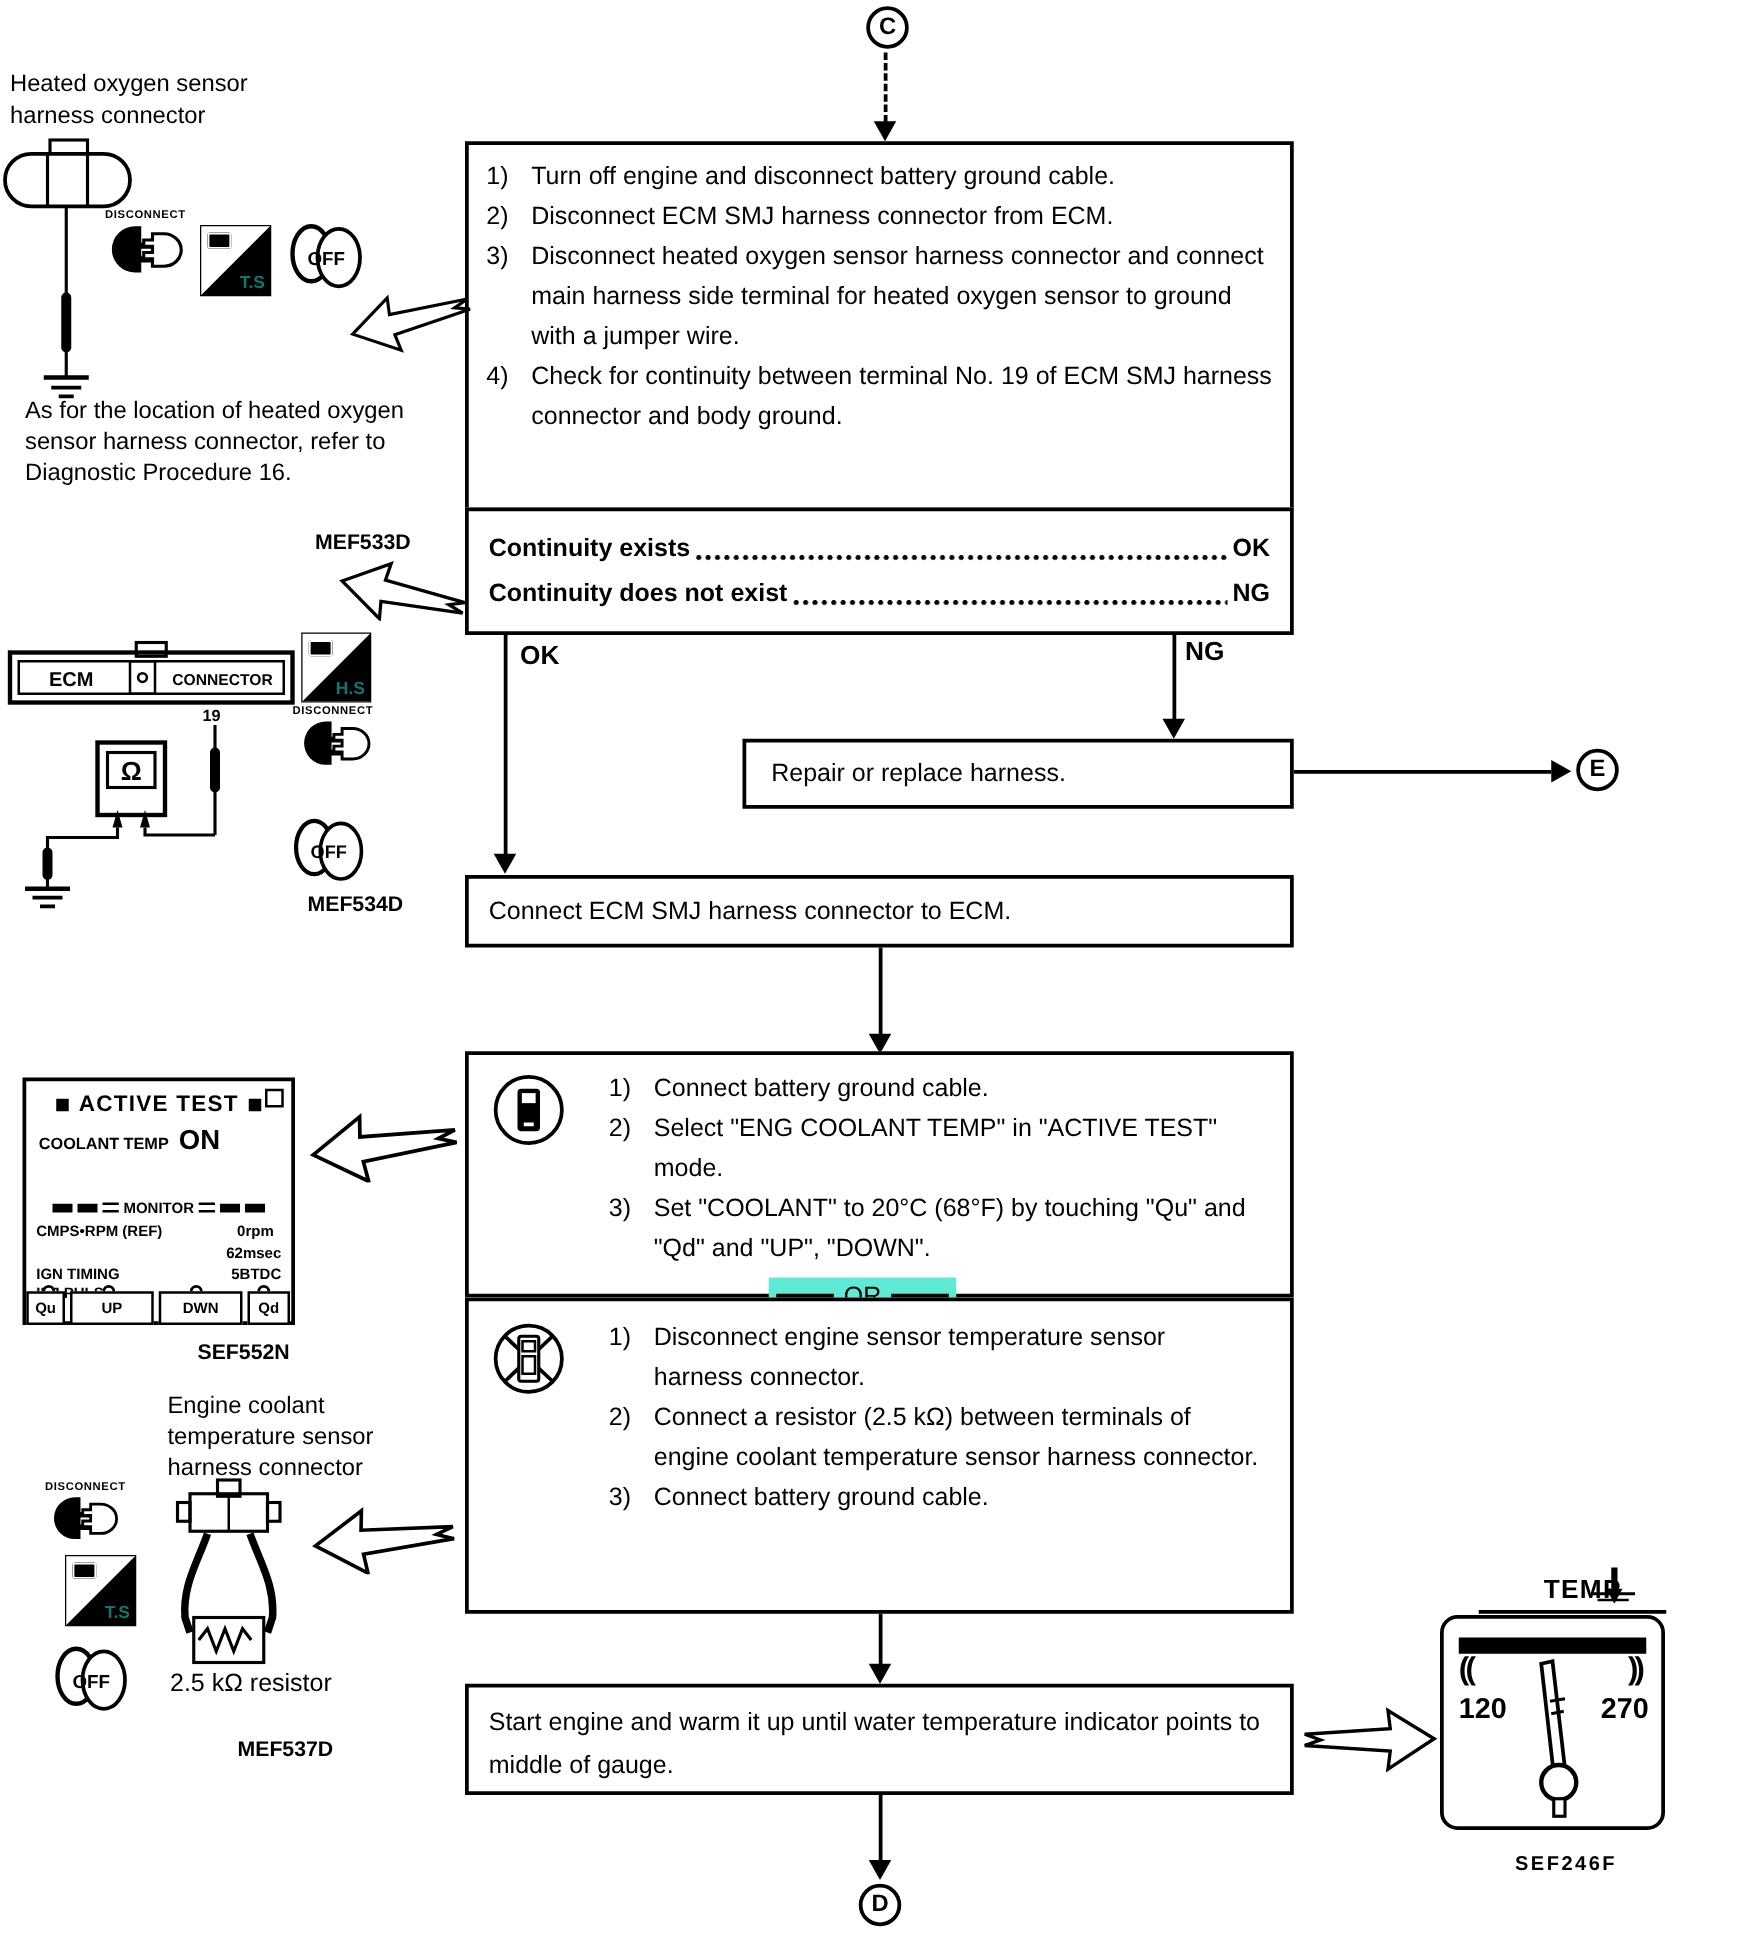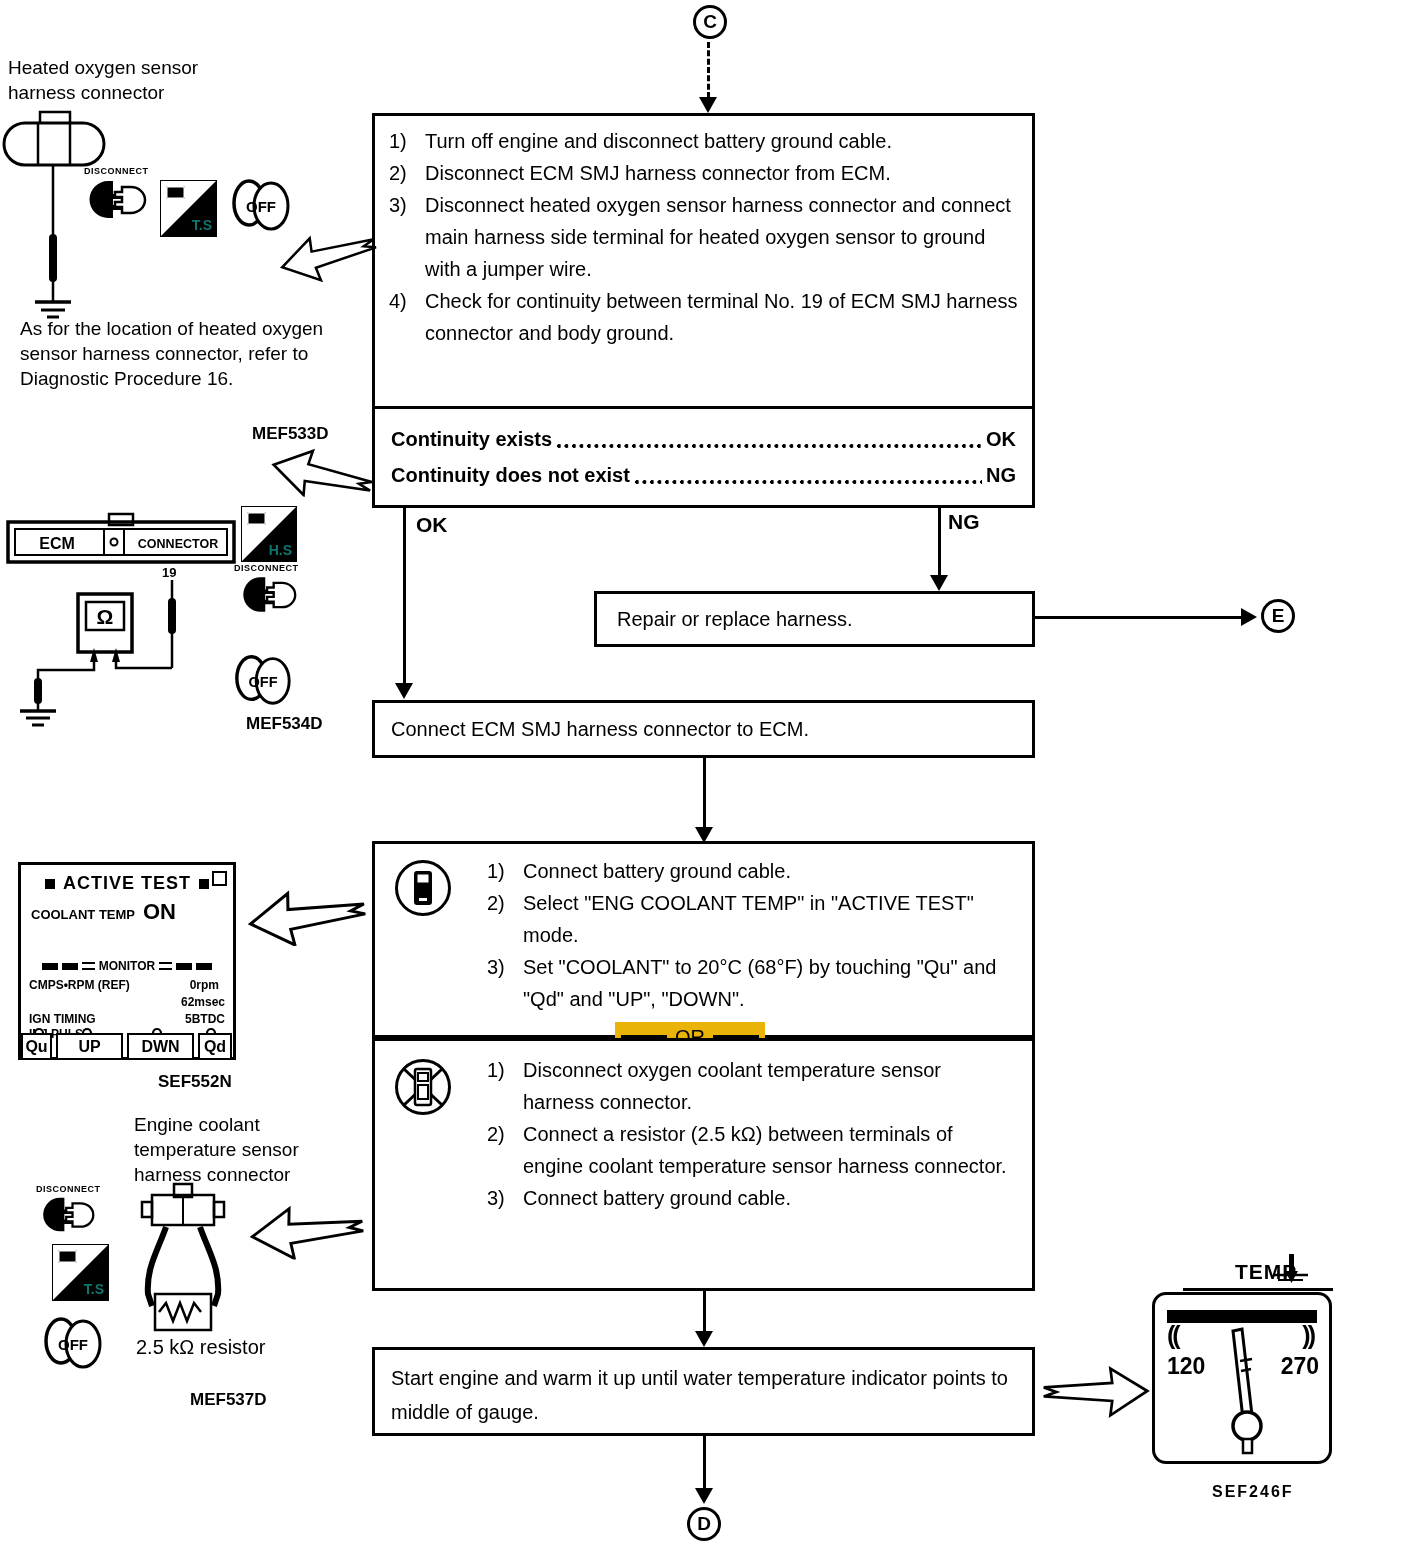--- a/index.html
+++ b/index.html
@@ -26,31 +26,31 @@
           background-image:radial-gradient(circle at 3px 5px,#000 1.8px,transparent 2.2px);
           background-size:7.5px 9px;background-repeat:repeat-x;}
   .branchlbl{position:absolute;font-size:21px;font-weight:700;}
   .tri{position:absolute;width:57px;height:57px;background:#fff;border:1.5px solid #000;box-sizing:border-box;}
   .tri .blackpart{position:absolute;left:0;top:0;right:0;bottom:0;background:#000;
                   clip-path:polygon(100% 0,100% 100%,0 100%);}
   .tri .trilbl{position:absolute;right:4px;bottom:3px;color:#0f766e;font-weight:700;font-size:14px;}
   .tri .tool{position:absolute;left:5px;top:5px;width:19px;height:13px;background:#000;border-radius:2px;
              box-shadow:0 0 0 1.5px #fff inset;}
   .dlabel{position:absolute;font-size:9px;font-weight:700;letter-spacing:.5px;}
-  .orlbl{position:absolute;display:flex;align-items:center;gap:8px;background:#eab308;
+  .orlbl{position:absolute;display:flex;align-items:center;gap:8px;background:#5eead4;
          padding:0 6px;font-size:20px;font-weight:400;height:30px;}
   .orbar{width:46px;height:4px;background:#000;}
   
   .screen{position:absolute;border:3px solid #000;background:#fff;box-sizing:border-box;overflow:visible;}
   .sq{display:inline-block;width:10px;height:10px;background:#000;}
   .eq{display:inline-block;width:13px;height:8px;border-top:2.5px solid #000;border-bottom:2.5px solid #000;box-sizing:border-box;}
   .mbar{display:inline-block;width:16px;height:7px;background:#000;}
   .srow{position:absolute;font-size:12px;font-weight:700;}
   .btn{position:absolute;border:2.5px solid #000;background:#fff;box-sizing:border-box;height:27px;
-       font-size:16px;font-weight:700;text-align:center;line-height:23px;margin-top:20px;}
+       font-size:12px;font-weight:700;text-align:center;line-height:23px;margin-top:20px;}
   .gauge{position:absolute;border:3px solid #000;border-radius:14px;background:#fff;box-sizing:border-box;}
 </style>
 </head>
 <body>
 
 <div class="canvas">
 
   <div class="circ" style="left:693px;top:5px;">
       <span>C</span>
     </div>
@@ -145,21 +145,21 @@
       <circle cx="30" cy="30" r="26.5" fill="none" stroke="#000" stroke-width="3"></circle>
       <line x1="11" y1="12" x2="49" y2="48" stroke="#000" stroke-width="3"></line>
       <line x1="49" y1="12" x2="11" y2="48" stroke="#000" stroke-width="3"></line>
       <rect x="22" y="12" width="16" height="36" rx="2" fill="#fff" stroke="#000" stroke-width="2.5"></rect>
       <rect x="25" y="16" width="10" height="8" fill="none" stroke="#000" stroke-width="2"></rect>
       <rect x="25" y="28" width="10" height="14" fill="none" stroke="#000" stroke-width="2"></rect>
     </svg>
     <div class="abs" style="left:112px;top:13px;width:520px;">
       <div class="step">
         <span>1)</span>
-          <span>Disconnect oxygen coolant temperature sensor harness connector.</span>
+          <span>Disconnect engine sensor temperature sensor harness connector.</span>
       </div>
       <div class="step">
         <span>2)</span>
           <span>Connect a resistor (2.5 kΩ) between terminals of engine coolant temperature sensor harness connector.</span>
       </div>
       <div class="step">
         <span>3)</span>
           <span>Connect battery ground cable.</span>
       </div>
     </div>

